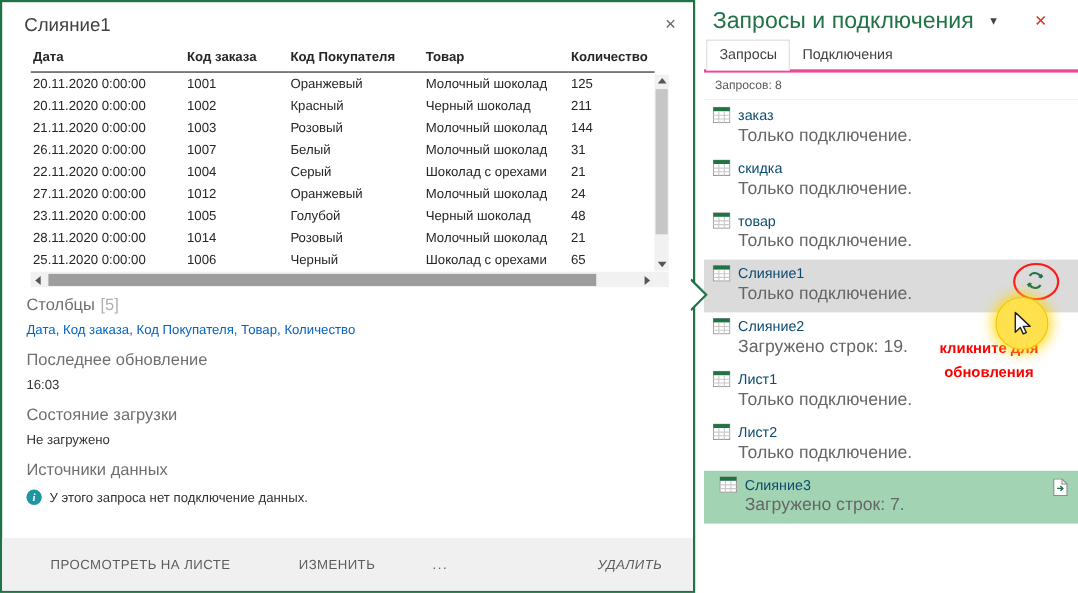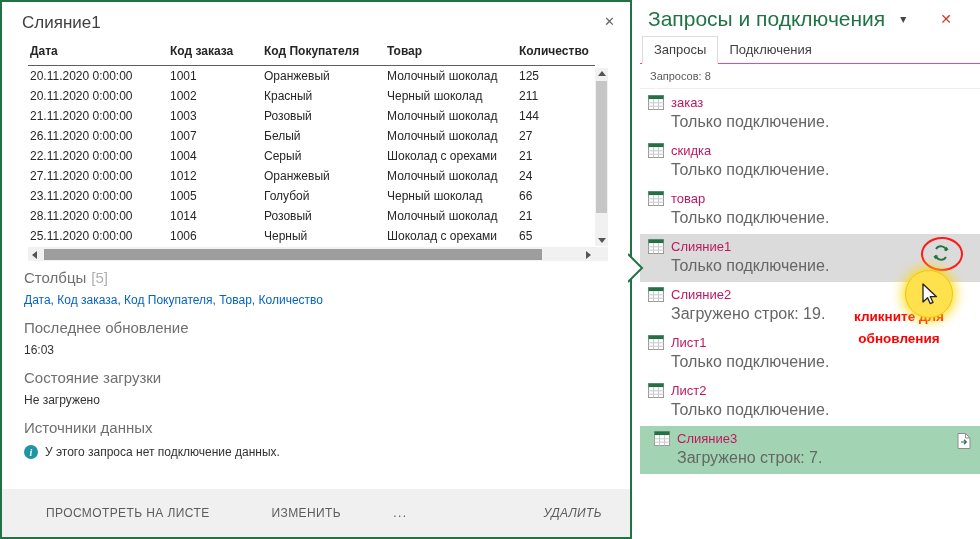--- a/index.html
+++ b/index.html
@@ -49,31 +49,31 @@
 
   .callout-arrow { position:absolute; left:628px; top:253px; z-index:6; }
 
   
   .panel { position:absolute; left:640px; top:0; width:340px; height:539px; background:#fff; }
   .panel-header { display:flex; align-items:center; padding:7px 28px 3px 8px; }
   .panel-title { color:#217346; font-size:21px; flex:1; }
   .panel-caret { color:#444; font-size:12px; margin-right:34px; cursor:pointer; }
   .panel-close { color:#cf3a28; font-size:14px; font-weight:bold; cursor:pointer; }
 
-  .tabs { display:flex; align-items:flex-end; padding:2px 0 0 2px; border-bottom:1px solid #ec4899; }
+  .tabs { display:flex; align-items:flex-end; padding:2px 0 0 2px; border-bottom:3px solid #ec4899; }
   .tab { font-size:13px; color:#3f3f3f; padding:5px 11px 6px 11px; cursor:pointer; }
   .tab.active { border:1px solid #dcdcdc; border-bottom:1px solid #fff; margin-bottom:-1px; background:#fff; }
 
   .q-count { font-size:11px; color:#5a5a5a; padding:6px 10px; border-bottom:1px solid #efefef; }
 
   .q-list { margin-top:1px; }
   .q-item { position:relative; padding:5px 10px 7px 8px; cursor:pointer; }
   .q-row { display:flex; align-items:center; gap:7px; }
   .q-icon { flex:0 0 auto; display:flex; }
-  .q-name { font-size:13px; color:#be185d; }
+  .q-name { font-size:13px; color:#0c4a6e; }
   .q-status { font-size:16px; color:#666; margin:3px 0 0 23px; }
   .q-item.hl-gray { background:#dbdbdb; }
   .q-item.hl-green { background:#a2d4b3;padding-left:14px; }
 
   .refresh-wrap { position:absolute; right:30px; top:10px; width:18px; height:18px; }
   .red-ellipse { position:absolute; left:-11px; top:-7px; width:38px; height:30px; border:2px solid #ff1a1a; border-radius:50%; }
   .load-icon { position:absolute; right:9px; top:7px; display:flex; }
 
   .cursor-badge { position:absolute; left:265px; top:270px; width:46px; height:46px; border-radius:50%; background:#ffe04d; border:1px solid #f0c800; box-shadow:0 0 12px 3px rgba(255,214,0,.85); display:flex; align-items:center; justify-content:center; z-index:4; }
   .annotation { position:absolute; left:183px; top:306px; width:152px; text-align:center; color:#ff0000; font-size:13.5px; font-weight:bold; line-height:1.65; z-index:3; }
@@ -126,42 +126,42 @@
                 <td>1003</td>
                 <td>Розовый</td>
                 <td>Молочный шоколад</td>
                 <td>144</td>
               </tr>
             <tr>
                 <td>26.11.2020 0:00:00</td>
                 <td>1007</td>
                 <td>Белый</td>
                 <td>Молочный шоколад</td>
-                <td>27</td>
+                <td>31</td>
               </tr>
             <tr>
                 <td>22.11.2020 0:00:00</td>
                 <td>1004</td>
                 <td>Серый</td>
                 <td>Шоколад с орехами</td>
                 <td>21</td>
               </tr>
             <tr>
                 <td>27.11.2020 0:00:00</td>
                 <td>1012</td>
                 <td>Оранжевый</td>
                 <td>Молочный шоколад</td>
                 <td>24</td>
               </tr>
             <tr>
                 <td>23.11.2020 0:00:00</td>
                 <td>1005</td>
                 <td>Голубой</td>
                 <td>Черный шоколад</td>
-                <td>66</td>
+                <td>48</td>
               </tr>
             <tr>
                 <td>28.11.2020 0:00:00</td>
                 <td>1014</td>
                 <td>Розовый</td>
                 <td>Молочный шоколад</td>
                 <td>21</td>
               </tr>
             <tr>
                 <td>25.11.2020 0:00:00</td>

